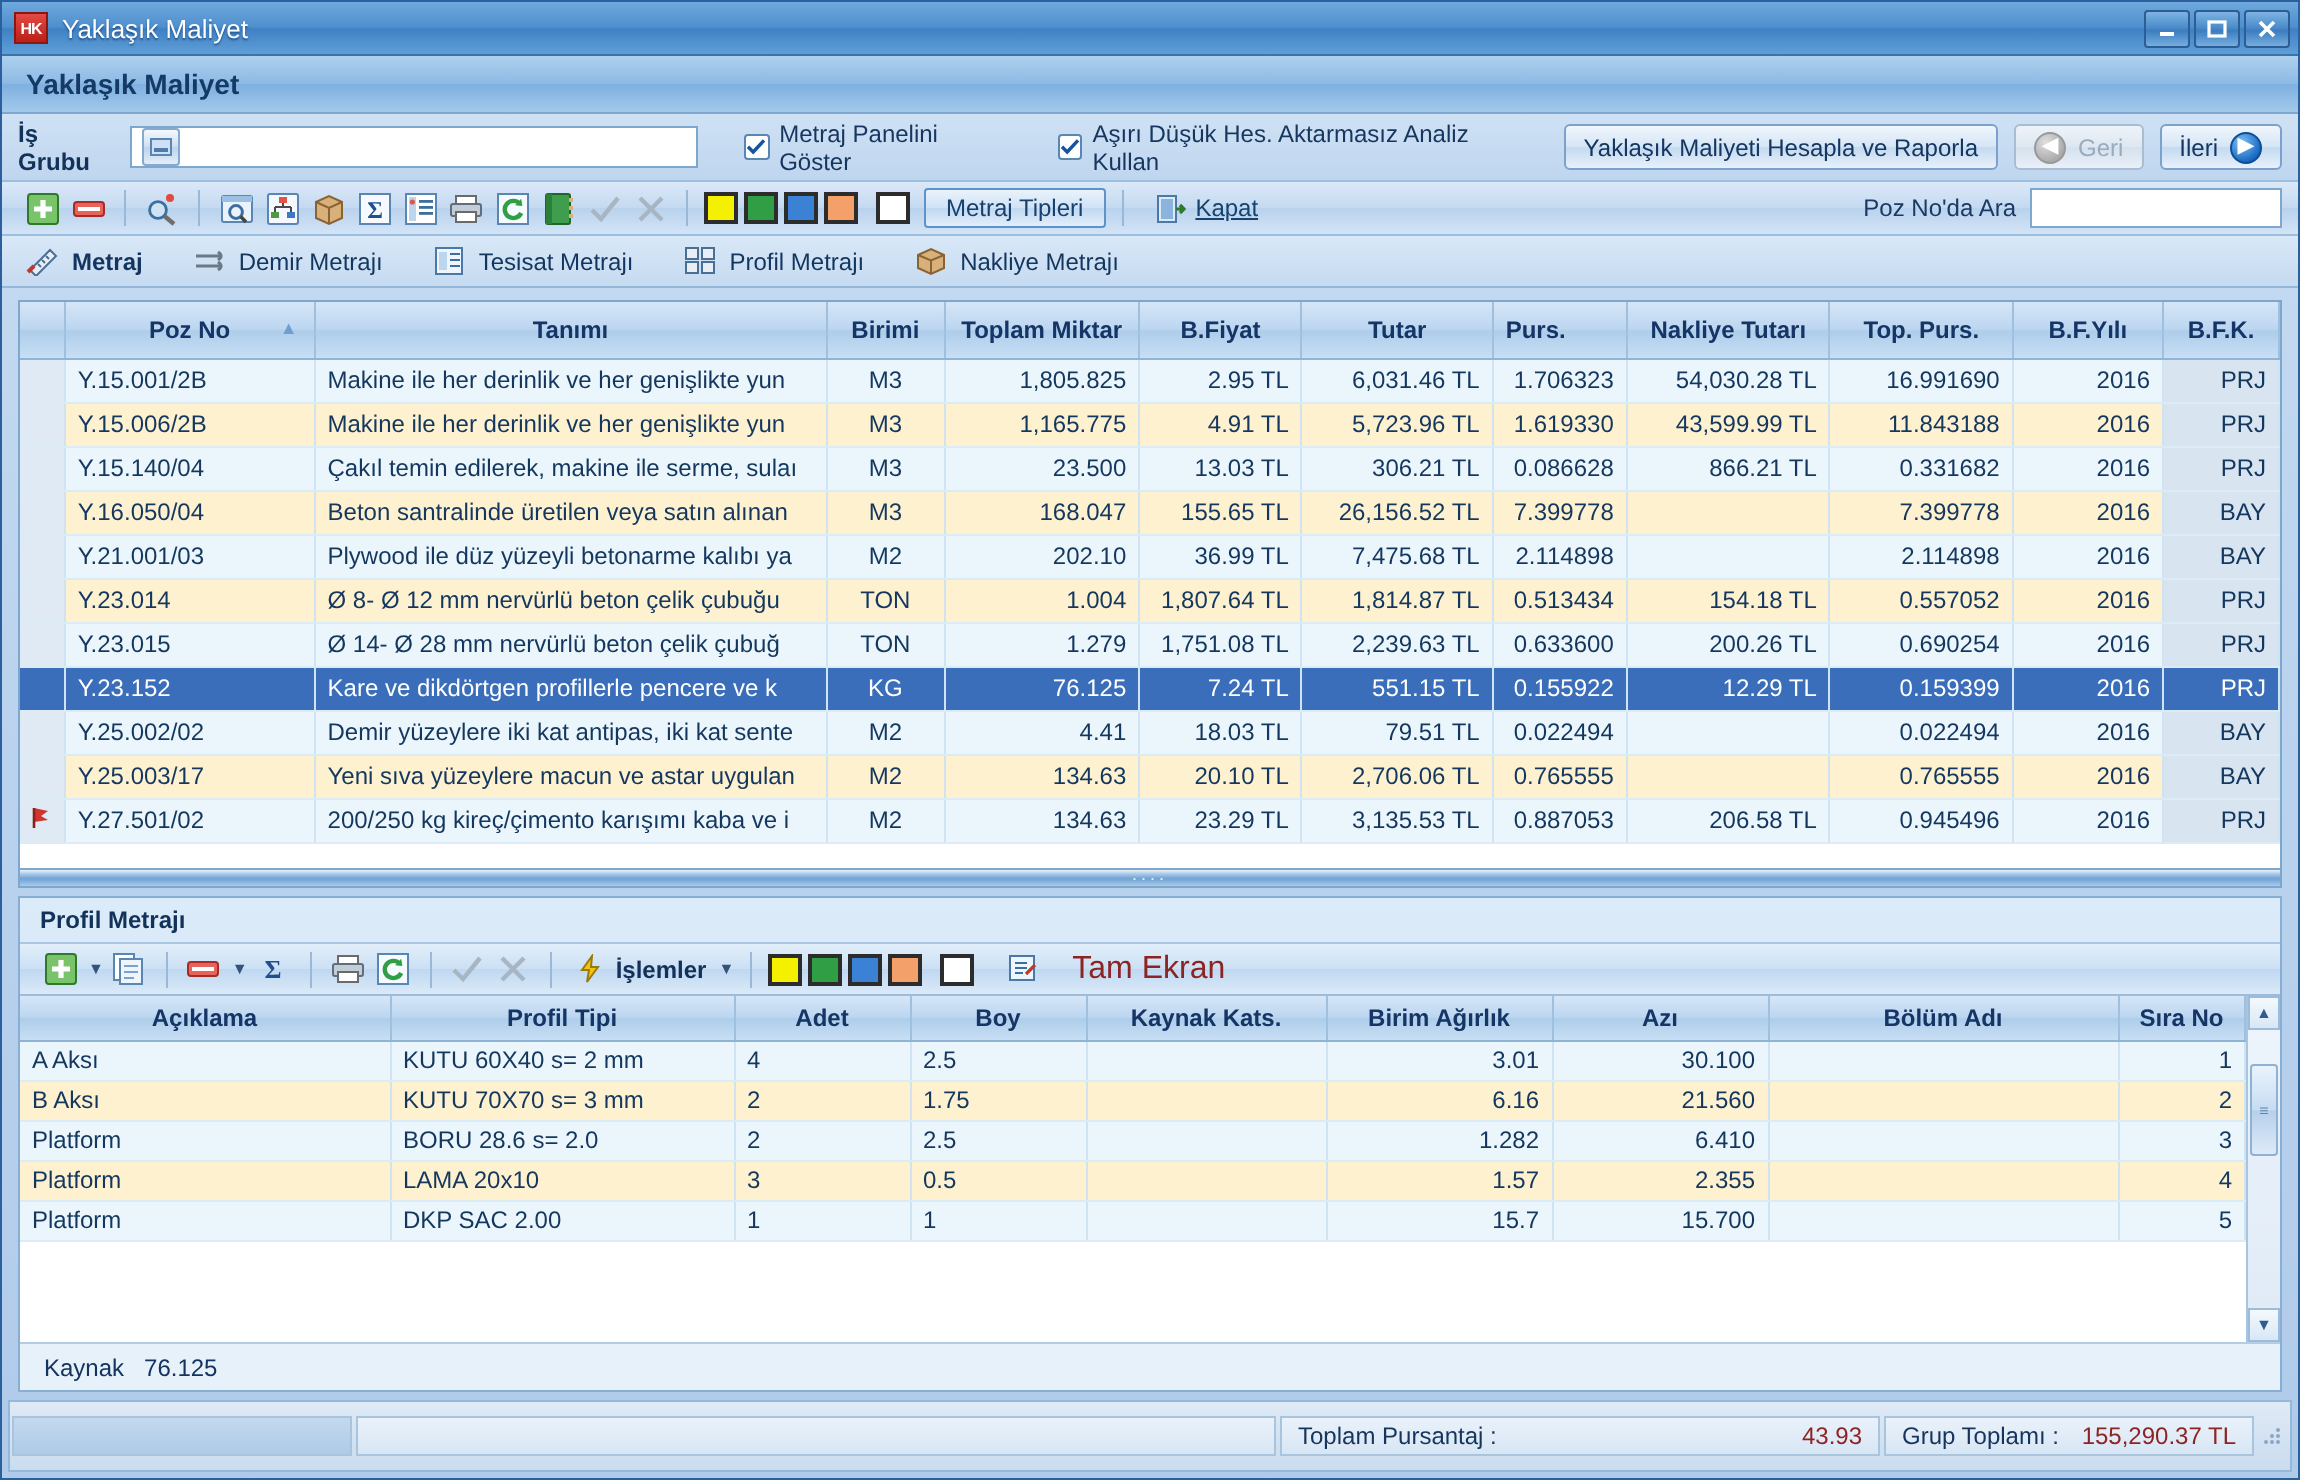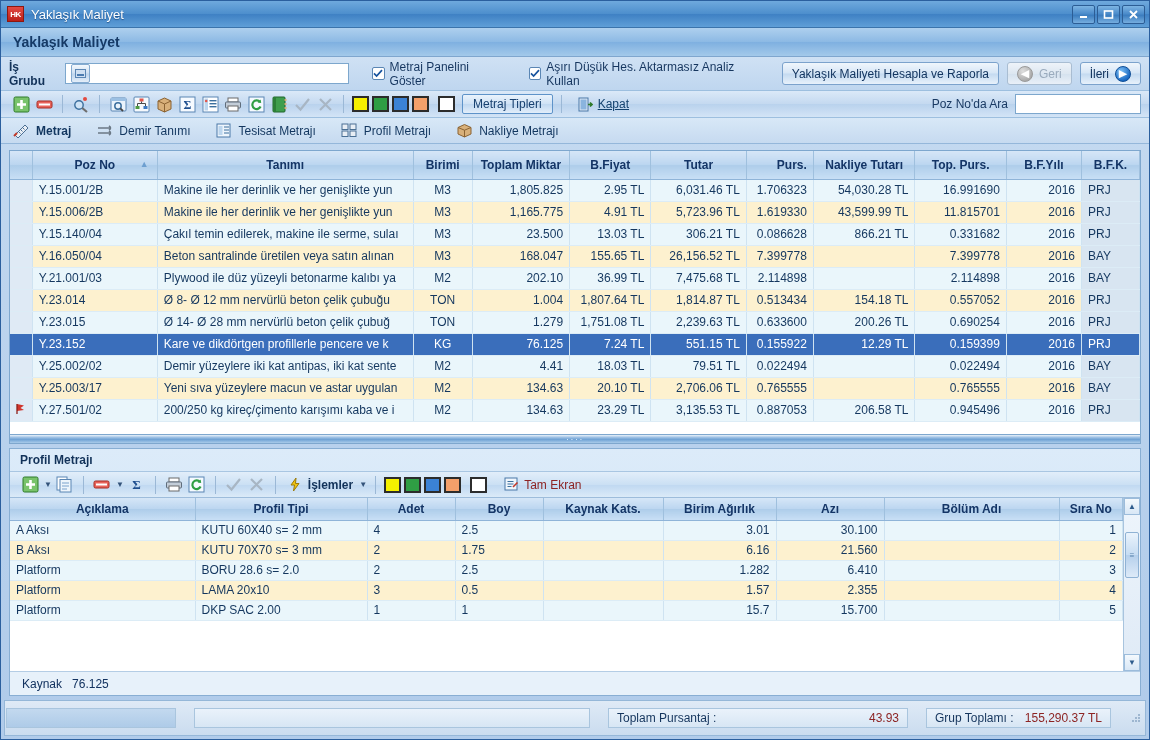--- a/index.html
+++ b/index.html
@@ -188,21 +188,21 @@
     white-space: nowrap; overflow:hidden;
   }
   tr.even td { background:#eaf6fb; }
   tr.odd  td { background:#fdf1cf; }
   tr.sel td  { background:#3a6ebb !important; color:#fff !important; }
   td.num { text-align:right; }
   td.ctr { text-align:center; }
   .indicator-col { width:22px; padding:0 !important; text-align:center; }
   tr.even td.indicator-col, tr.odd td.indicator-col { background:#dfeaf5; }
   tr.sel td.indicator-col { background:#3a6ebb !important; }
-  .bfk-col { background:#d8e5f1 !important; }
+  .bfk-col { background:#d8e5f1 !important;text-align:right; }
   tr.sel td.bfk-col { background:#3a6ebb !important; }
   .sort-mark { position:absolute; right:8px; top:8px; color:#6d9fd0; font-size:9px; }
   
   .splitter {
     height: 9px; margin: 0 8px;
     background: linear-gradient(180deg,#e8f1fa 0%, #9dc0e4 30%, #6fa2d4 55%, #a9cbea 100%);
     border:1px solid #7ea7ce; border-top:none;
     display:flex; align-items:center; justify-content:center;
     cursor: ns-resize;
     letter-spacing:2px; color:#e8f2fb; font-size:9px; line-height:4px;
@@ -221,21 +221,21 @@
   .lp-toolbar {
     height:27px; display:flex; align-items:center; gap:3px;
     padding-left:10px;
     background: linear-gradient(180deg,#e2eefa 0%, #cbe0f4 50%, #bfd8f1 51%, #dbeaf8 100%);
     border-top:1px solid #a9c6e2; border-bottom:1px solid #9dbcdb;
   }
   .dropcaret { font-size:8px; color:#33537a; margin-left:1px; cursor:pointer; }
   .islemler { display:flex; align-items:center; gap:5px; margin-left:4px; cursor:pointer;
      font-size:12px; color:#123259; font-weight:bold; }
   .tamekran { display:flex; align-items:center; gap:5px; margin-left:14px; cursor:pointer; }
-  .tamekran .te { font-size:12px; color:#8d2424; }
+  .tamekran .te { font-size:16px; color:#8d2424;margin-left:12px; }
   .lp-gridwrap { flex:1; background:#fff; overflow:hidden; position:relative; display:flex; }
   .lp-gridinner { flex:1; overflow:hidden; }
   table.grid2 { border-collapse:collapse; width:100%; table-layout:fixed; }
   table.grid2 th {
     height:22px;
     background: linear-gradient(180deg,#d6e6f7 0%, #bcd6f0 48%, #aecdea 52%, #c8dff5 100%);
     border-right:1px solid #9fc0de; border-bottom:1px solid #8fb4d8;
     color:#143566; font-size:12px; font-weight:bold;
     white-space:nowrap; overflow:hidden; padding:0 6px;
   }
@@ -263,21 +263,21 @@
     color:#5b84ad; font-size:8px; cursor:pointer;
   }
   .lp-footer {
     height:24px; display:flex; align-items:center; padding-left:12px;
     background: #e7f1fa; border-top:1px solid #b4cde5;
     font-size:12px; color:#133360; gap:10px;
   }
   
   .statusbar {
     height:36px; min-height:24px; margin: 4px 3px 3px 3px;
-    display:flex; align-items:center; gap:16px;
+    display:flex; align-items:center; gap:0;
     background: linear-gradient(180deg,#dfeaf6,#cadcef);
     border:1px solid #95b7d8;
   }
   .sb-cell {
     height:20px; display:flex; align-items:center;
     border:1px solid #a9c5de; margin:1px;
     background: linear-gradient(180deg,#eaf2fb,#d7e6f4);
     padding: 0 8px; font-size:12px; color:#15355d;
   }
   .sb-cell.first { width:170px; background: linear-gradient(180deg,#c3d9ef,#aecbe8); }
@@ -481,21 +481,21 @@
           <path d="M1 13 L4 10" stroke="#c0392b" stroke-width="2"></path>
         </svg>
       <span class="mt">Metraj</span>
     </div>
     <div class="mtab">
       <svg width="17" height="15" viewBox="0 0 17 15">
           <path d="M2 5 h12 M2 10 h12" stroke="#6b7885" stroke-width="1.6"></path>
           <path d="M13 3 q3 2 0 4" stroke="#6b7885" stroke-width="1.6" fill="none"></path>
           <path d="M13 8 q3 2 0 4" stroke="#6b7885" stroke-width="1.6" fill="none"></path>
         </svg>
-      <span class="mt">Demir Tanımı</span>
+      <span class="mt">Demir Metrajı</span>
     </div>
     <div class="mtab">
       <svg width="17" height="15" viewBox="0 0 17 15">
           <rect x="2" y="1" width="13" height="13" fill="#eef5fc" stroke="#4a78a8"></rect>
           <rect x="3.5" y="3" width="4" height="9" fill="#bcd6ee"></rect>
           <path d="M9 4 h5 M9 7 h5 M9 10 h5" stroke="#3b6f9e"></path>
         </svg>
       <span class="mt">Tesisat Metrajı</span>
     </div>
     <div class="mtab">
@@ -536,21 +536,21 @@
         <tr>
           <th></th>
           <th style="text-align:center">
             <span>Poz No</span><span class="sort-mark">▲</span>
           </th>
           <th style="text-align:center">Tanımı</th>
           <th style="text-align:center">Birimi</th>
           <th style="text-align:center">Toplam Miktar</th>
           <th style="text-align:center">B.Fiyat</th>
           <th style="text-align:center">Tutar</th>
-          <th style="text-align:right">Purs.</th>
+          <th style="text-align:left">Purs.</th>
           <th style="text-align:center">Nakliye Tutarı</th>
           <th style="text-align:center">Top. Purs.</th>
           <th style="text-align:center">B.F.Yılı</th>
           <th style="text-align:center">B.F.K.</th>
         </tr>
       </thead>
       <tbody id="main-grid-body">
           <tr class="even">
             <td class="indicator-col"></td>
             <td class="">Y.15.001/2B</td>
@@ -568,21 +568,21 @@
           <tr class="odd">
             <td class="indicator-col"></td>
             <td class="">Y.15.006/2B</td>
             <td class="">Makine ile her derinlik ve her genişlikte yun</td>
             <td class="ctr">M3</td>
             <td class="num">1,165.775</td>
             <td class="num">4.91 TL</td>
             <td class="num">5,723.96 TL</td>
             <td class="num">1.619330</td>
             <td class="num">43,599.99 TL</td>
-            <td class="num">11.815701</td>
+            <td class="num">11.843188</td>
             <td class="num">2016</td>
             <td class="bfk-col">PRJ</td>
           </tr>
           <tr class="even">
             <td class="indicator-col"></td>
             <td class="">Y.15.140/04</td>
             <td class="">Çakıl temin edilerek, makine ile serme, sulaı</td>
             <td class="ctr">M3</td>
             <td class="num">23.500</td>
             <td class="num">13.03 TL</td>

